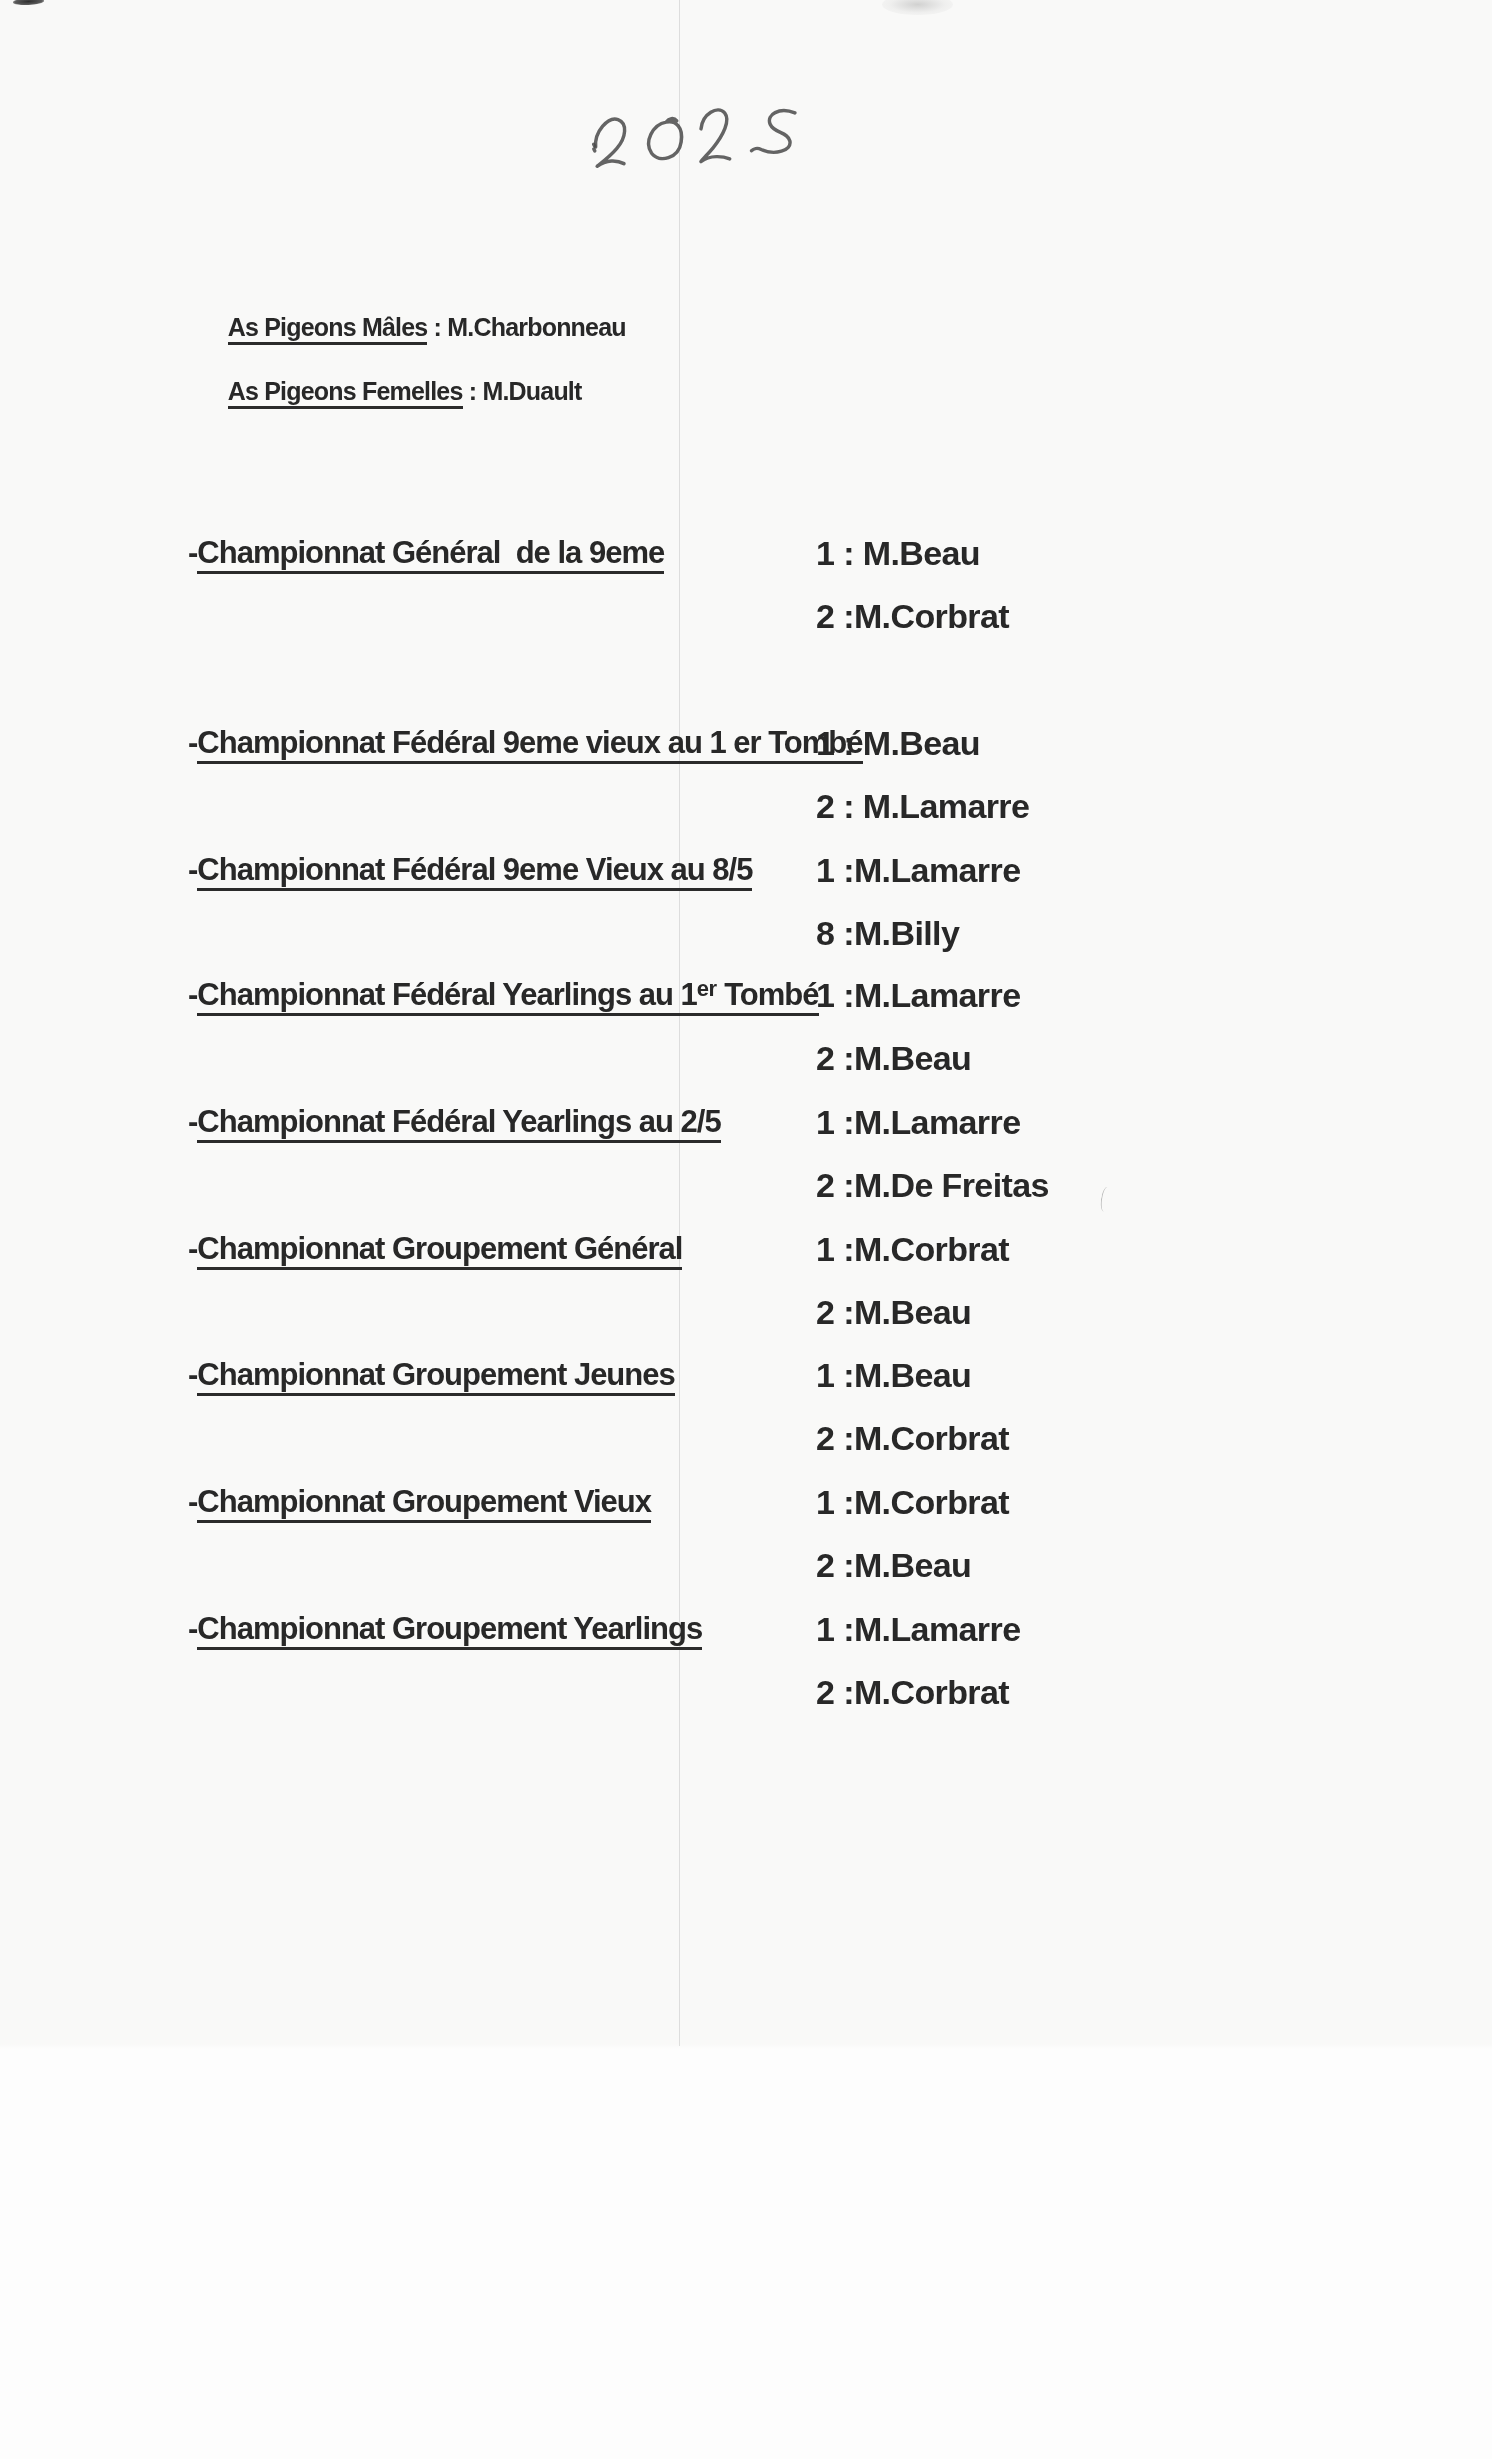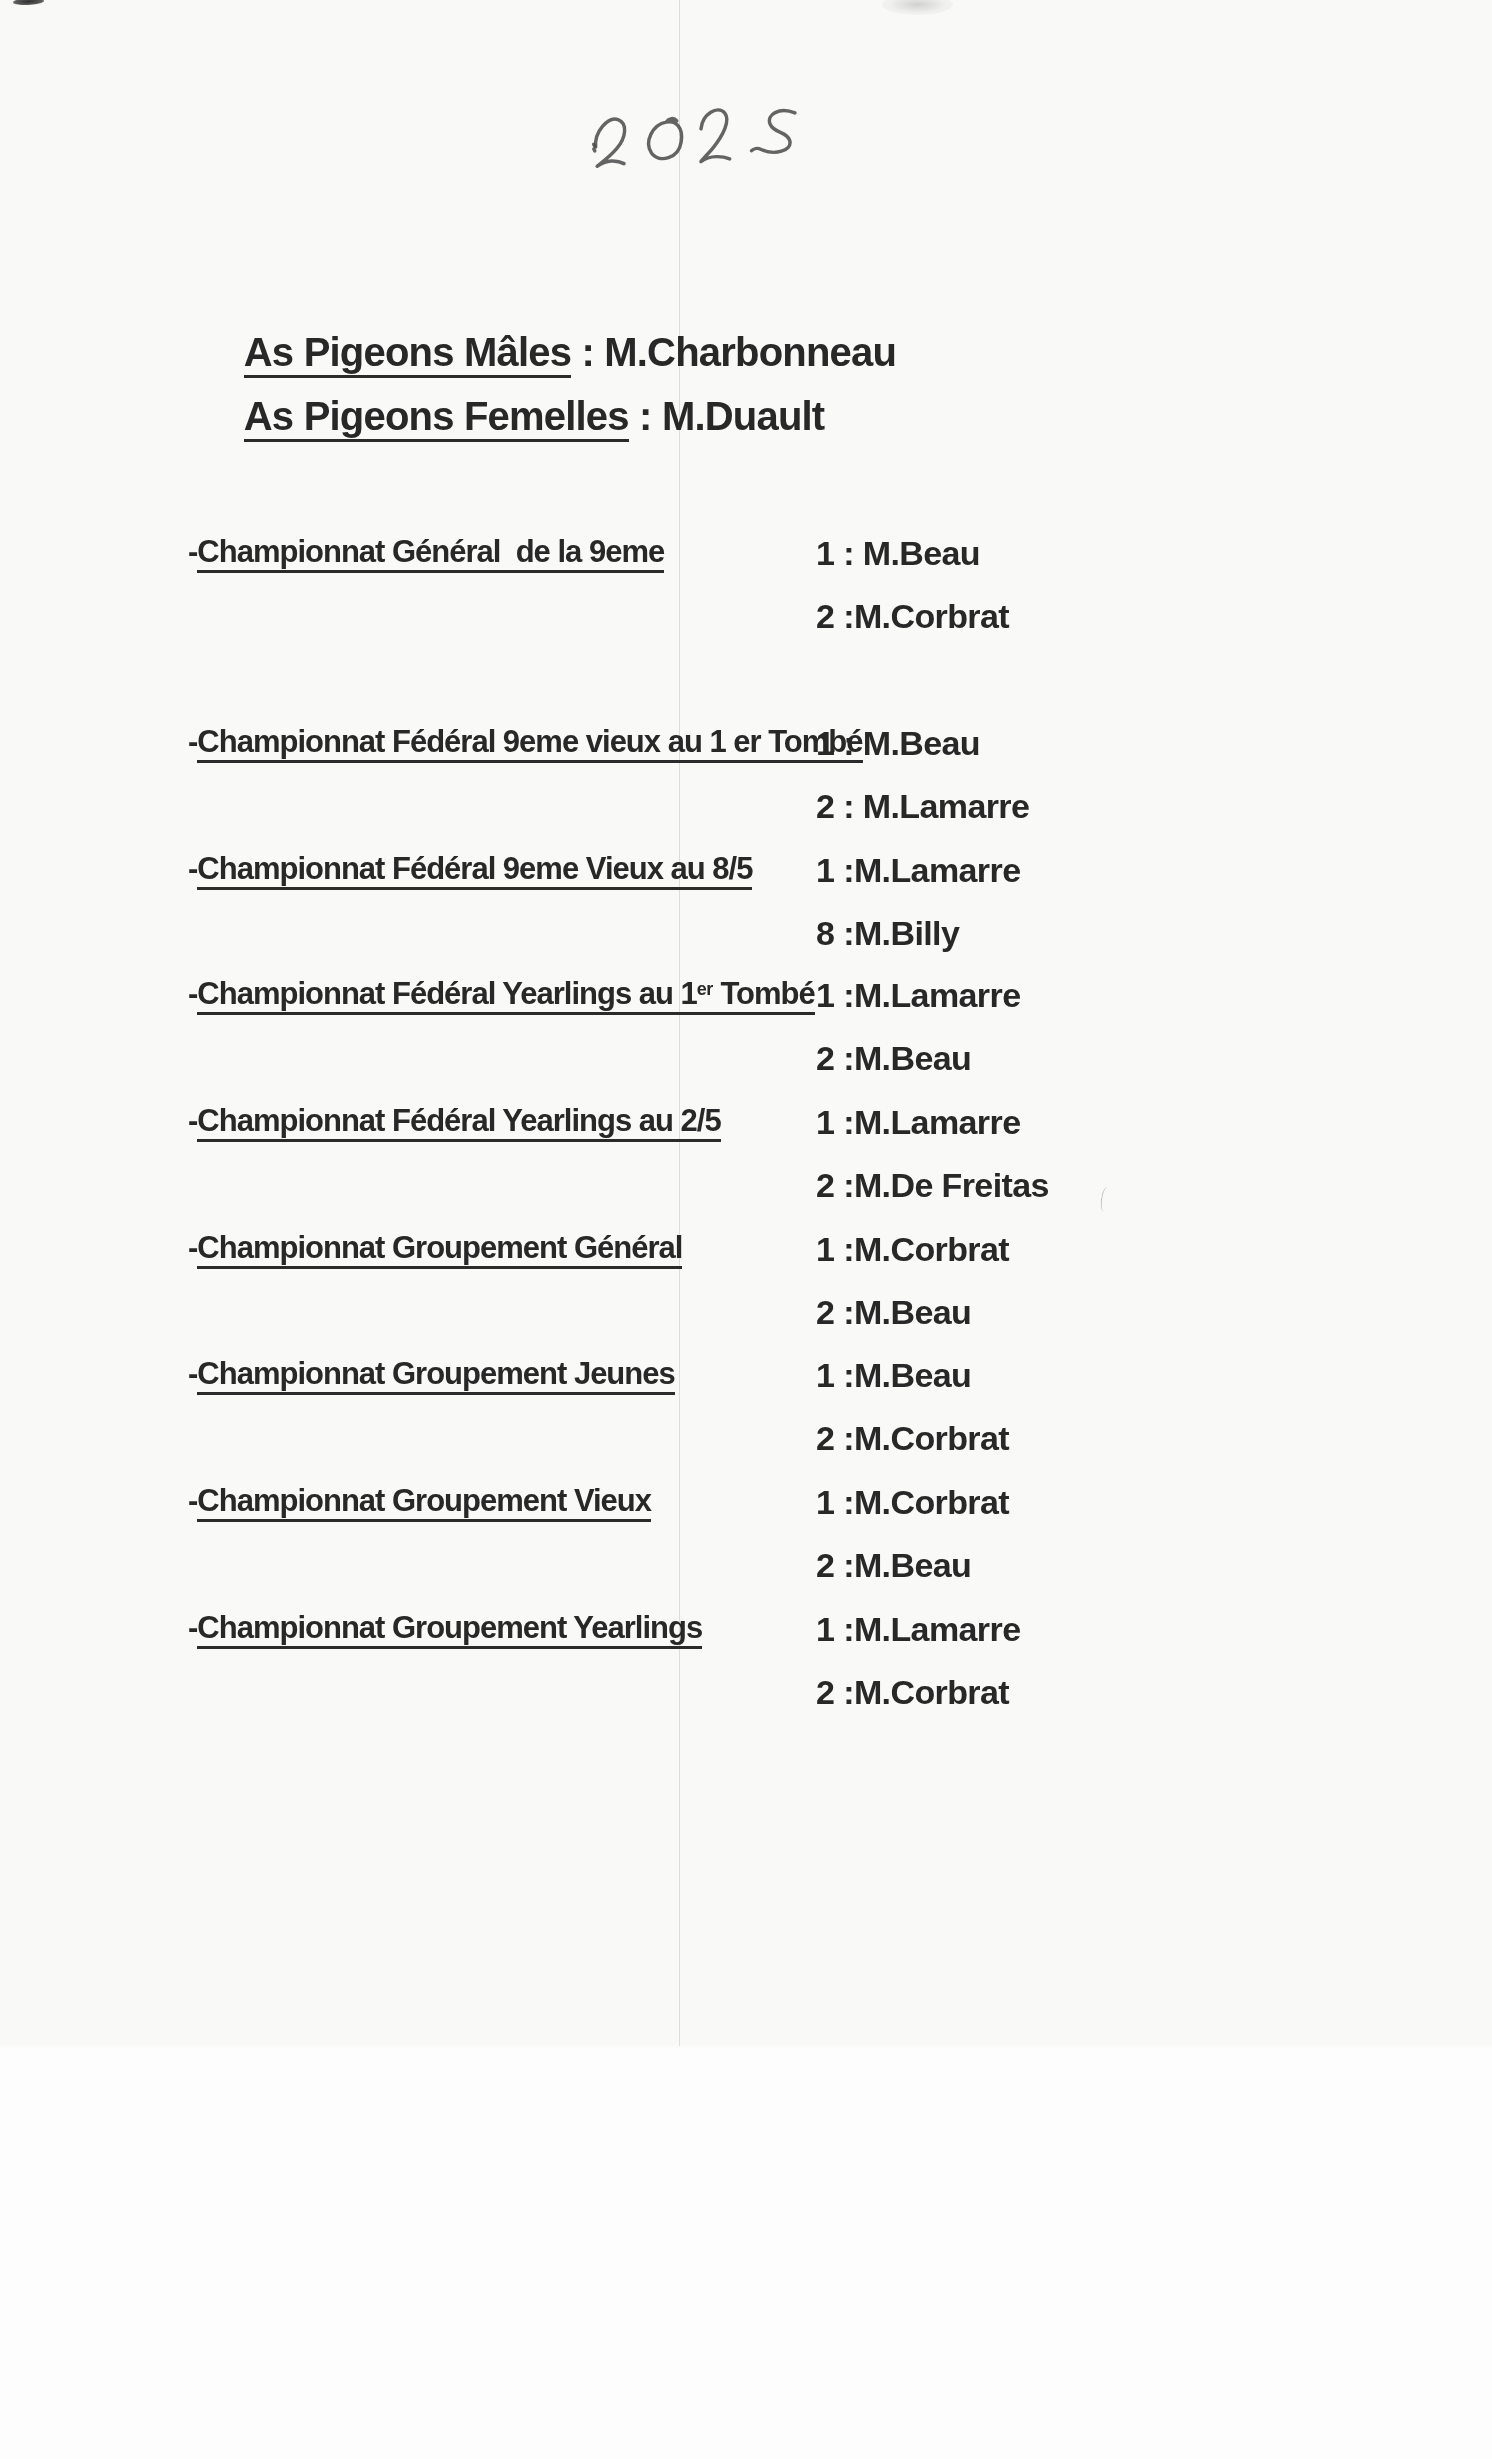--- a/index.html
+++ b/index.html
@@ -40,37 +40,37 @@
   .handwriting{
     position:absolute;left:584px;top:100px;width:227px;height:83px;
     transform:rotate(-1.5deg);
   }
   .handwriting svg{width:100%;height:100%;}
   .handwriting path{fill:none;stroke:#4a4a4a;stroke-width:3.6;stroke-linecap:round;stroke-linejoin:round;opacity:.85;}
   
   .line{
     position:absolute;
     font-weight:bold;
-    font-size:40px;
+    font-size:25px;
     letter-spacing:-0.8px;
     white-space:pre;
     line-height:1.1;
   }
   .u{
     border-bottom:3.8px solid #2b2b2b;
     padding-bottom:1px;
     white-space:pre;
   }
   .ace{left:204px;}
   .section{position:absolute;left:0;top:0;width:100%;height:125px;}
   .heading{
     position:absolute;left:188px;top:0;
     font-weight:bold;font-size:31px;letter-spacing:-1px;white-space:pre;
   }
-  .heading sup{font-size:18px;vertical-align:8.6px;letter-spacing:-0.5px;}
+  .heading sup{font-size:22px;vertical-align:8.6px;letter-spacing:-0.5px;}
   .result{
     position:absolute;left:816px;
     font-weight:bold;font-size:34px;letter-spacing:-0.6px;white-space:pre;
   }
   .r1{top:0;}
   .r2{top:63px;}
 </style>
 </head>
 <body>
 

